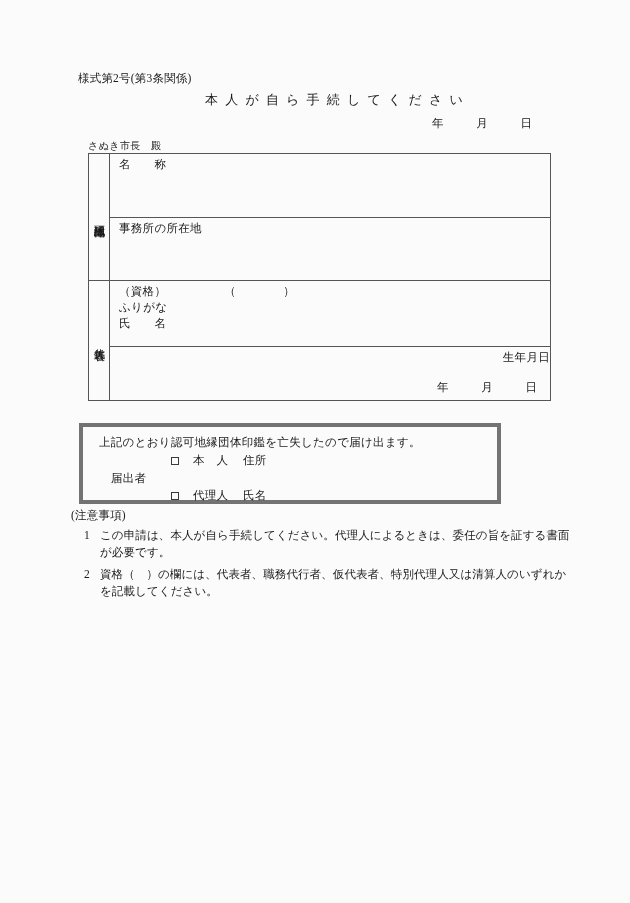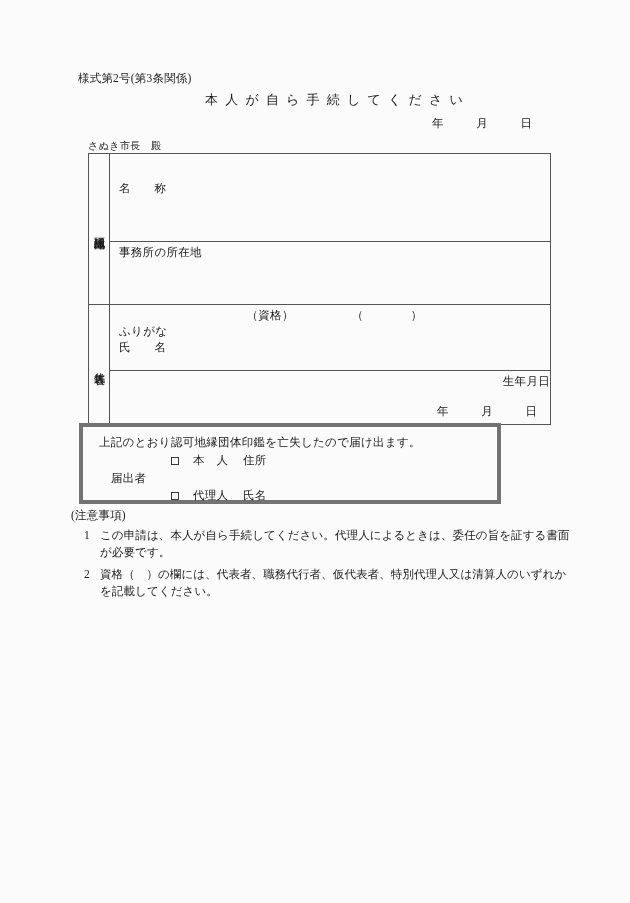--- a/index.html
+++ b/index.html
@@ -99,30 +99,29 @@
     font-size: 11.5px;
   }
   .trow + .trow {
     border-top: 1px solid #555;
   }
   .cell-label {
     padding: 3px 0 0 9px;
     letter-spacing: 0.3px;
     white-space: nowrap;
   }
-  .row-name { height: 63px; margin-top: 24px; }
+  .row-name { height: 63px; }
   .row-office { height: 63px; }
   .row-rep { height: 65px; }
   .row-birth { height: 54px; text-align: right; }
 
   .qual-line {
     padding: 3px 0 0 9px;
     white-space: nowrap;
     letter-spacing: 0.3px;
-    text-align: center;
   }
   .qual-line .paren {
     display: inline-block;
     margin-left: 58px;
     letter-spacing: 0.3px;
   }
   .furigana {
     padding: 1px 0 0 9px;
     white-space: nowrap;
     letter-spacing: 0.3px;

